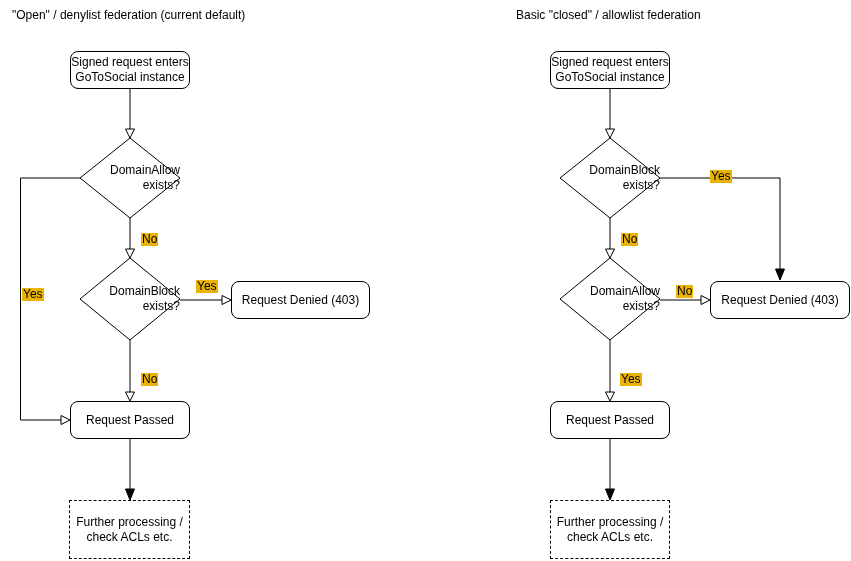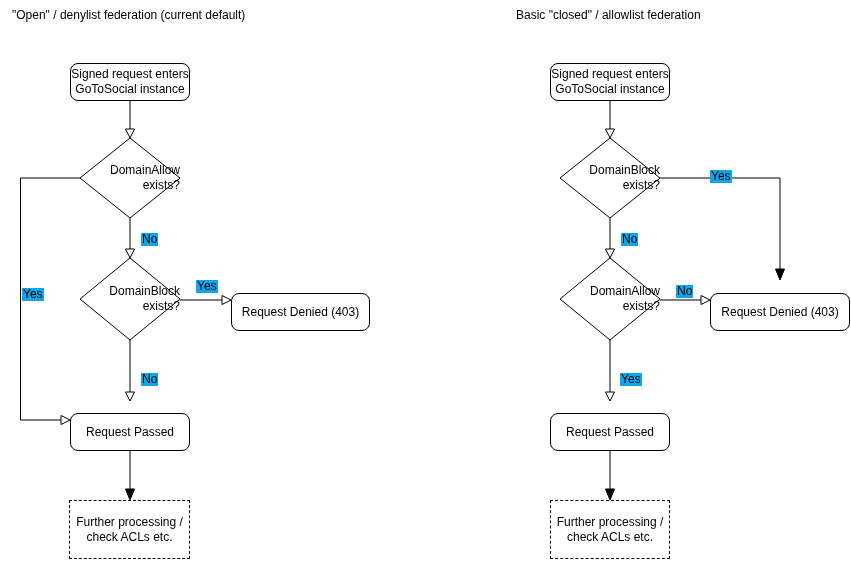--- a/index.html
+++ b/index.html
@@ -7,29 +7,29 @@
     position:relative; width:851px; height:561px; background:#ffffff;
     font-family:"Liberation Sans", sans-serif; color:#000; overflow:hidden;
   }
   .layer { position:absolute; left:0; top:0; }
   .title { position:absolute; font-size:12px; white-space:nowrap; }
   .node {
     position:absolute; box-sizing:border-box; background:#fff;
     border:1px solid #000; display:flex; align-items:center; justify-content:center;
     text-align:center; font-size:12px; line-height:15px;
   }
-  .rounded { border-radius:8px;margin-top:12px; }
+  .rounded { border-radius:8px; }
   .dashed  { border:1px dashed #000; border-radius:0; }
   .dtext {
     position:absolute; width:100px; text-align:right;
     font-size:12px; line-height:15px; pointer-events:none;
   }
   .elabel {
     position:absolute; font-size:12px; line-height:13px;
-    background:#0ea5e9; padding:0 1px; white-space:nowrap;
+    background:#eab308; padding:0 1px; white-space:nowrap;
   }
   svg path, svg polygon { shape-rendering:auto; }
 </style>
 </head>
 <body>
 
 <div class="canvas">
 
   <svg class="layer" width="851" height="561" viewBox="0 0 851 561">
     <g stroke="#000" stroke-width="1" fill="none">

